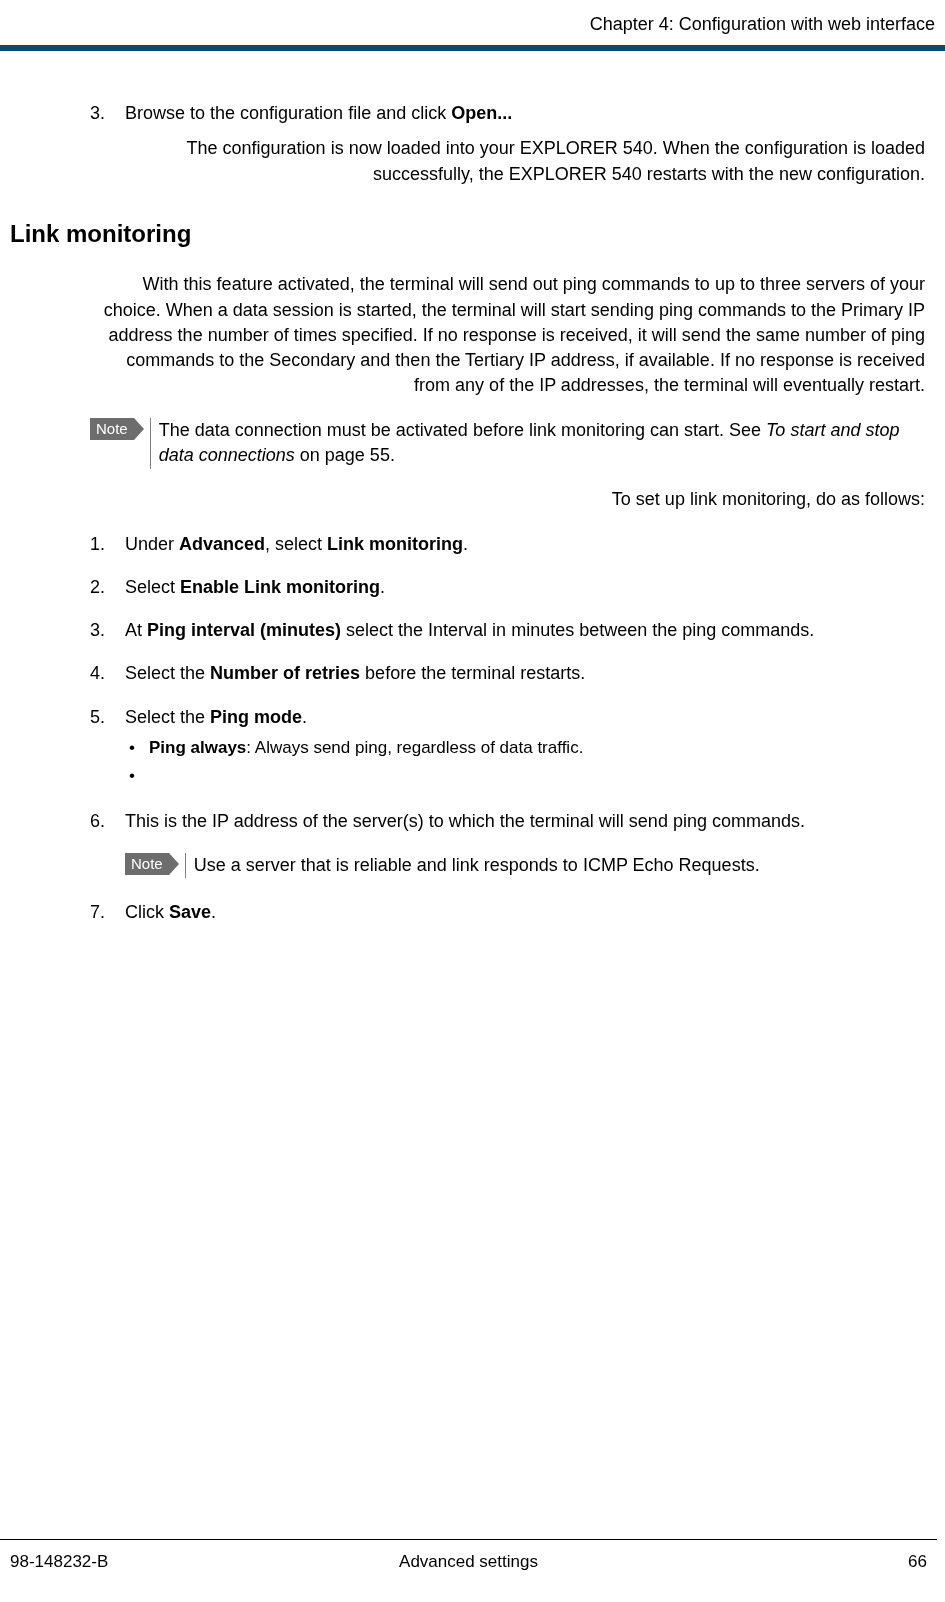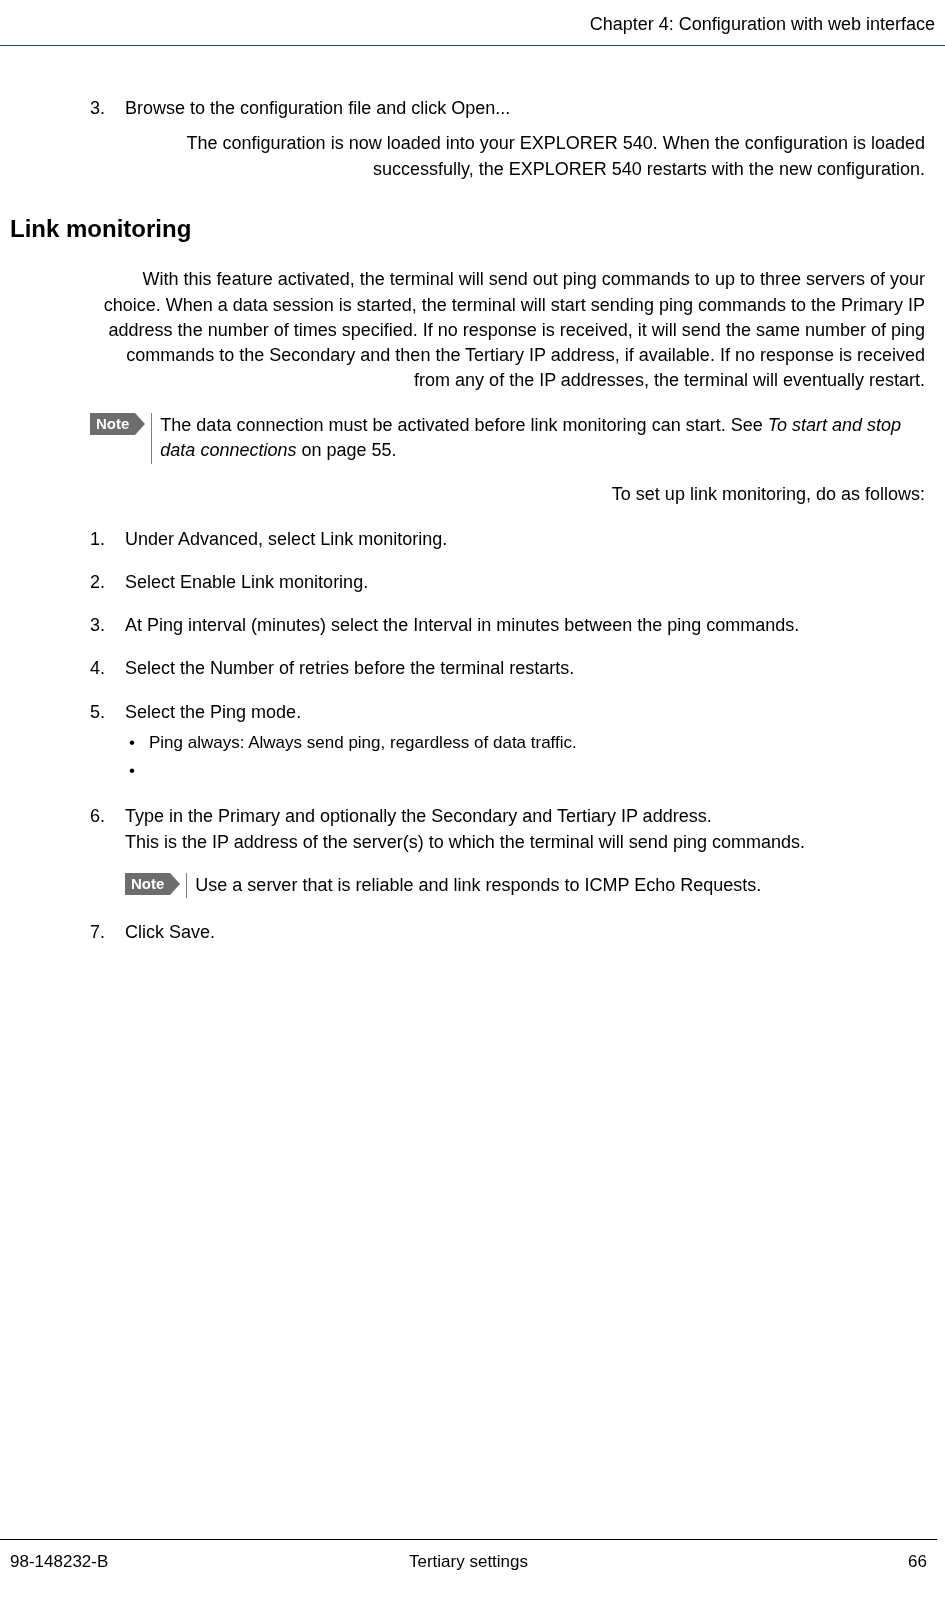--- a/index.html
+++ b/index.html
@@ -13,21 +13,21 @@
       line-height: 1.4;
       color: #000;
       background: #fff;
       width: 945px;
       height: 1602px;
       position: relative;
     }
     .page-header {
       text-align: right;
       padding: 12px 10px 8px 10px;
-      border-bottom: 1px solid #0c4a6e;
+      border-bottom: 6px solid #0c4a6e;
       font-size: 18px;
     }
     .content {
       padding: 50px 10px 0 10px;
     }
     .indented {
       margin-left: 80px;
       margin-right: 10px;
     }
     .ol-item {
@@ -38,40 +38,40 @@
       width: 35px;
       flex-shrink: 0;
     }
     .ol-body {
       flex: 1;
     }
     .para {
       margin-bottom: 16px;
       text-align: right;
     }
-    .b { font-weight: normal; }
+    .b { font-weight: bold; }
     .i { font-style: italic; }
     h2.section-heading {
       font-size: 24px;
       font-weight: bold;
       margin: 30px 0 22px 0;
     }
     .note-block {
       display: flex;
       align-items: flex-start;
       margin: 20px 0 18px 0;
     }
     .note-label {
       background: #6d6d6d;
       color: #fff;
       font-size: 15px;
       padding: 1px 6px;
       position: relative;
       margin-right: 0;
-      font-weight: bold;
+      font-weight: normal;
       display: inline-block;
       height: 22px;
       line-height: 20px;
       text-align: right;
     }
     .note-label::after {
       content: "";
       position: absolute;
       right: -10px;
       top: 0;
@@ -198,36 +198,35 @@
               </div>
               <div class="bullet-item">
                 <div class="bullet-dot">•</div>
               </div>
             </div>
           </div>
         </div>
         <div class="ol-item">
           <div class="ol-num">6.</div>
           <div class="ol-body">
-            <div><span>Type in the Primary and optionally the Secondary and Tertiary IP address.</span></div>
             <div>This is the IP address of the server(s) to which the terminal will send ping commands.</div>
             <div class="note-block inner-note">
               <div class="note-label">Note</div>
               <div class="note-divider">Use a server that is reliable and link responds to ICMP Echo Requests.</div>
             </div>
           </div>
         </div>
         <div class="ol-item">
           <div class="ol-num">7.</div>
           <div class="ol-body">
             <div><span>Click </span><span class="b">Save</span><span>.</span></div>
           </div>
         </div>
       </div>
   </div>
 
 </div>
 
 <div class="page-footer">
   <span>98-148232-B</span>
-  <span class="footer-center">Tertiary settings</span>
+  <span class="footer-center">Advanced settings</span>
   <span>66</span>
 </div>
 
 </body></html>

